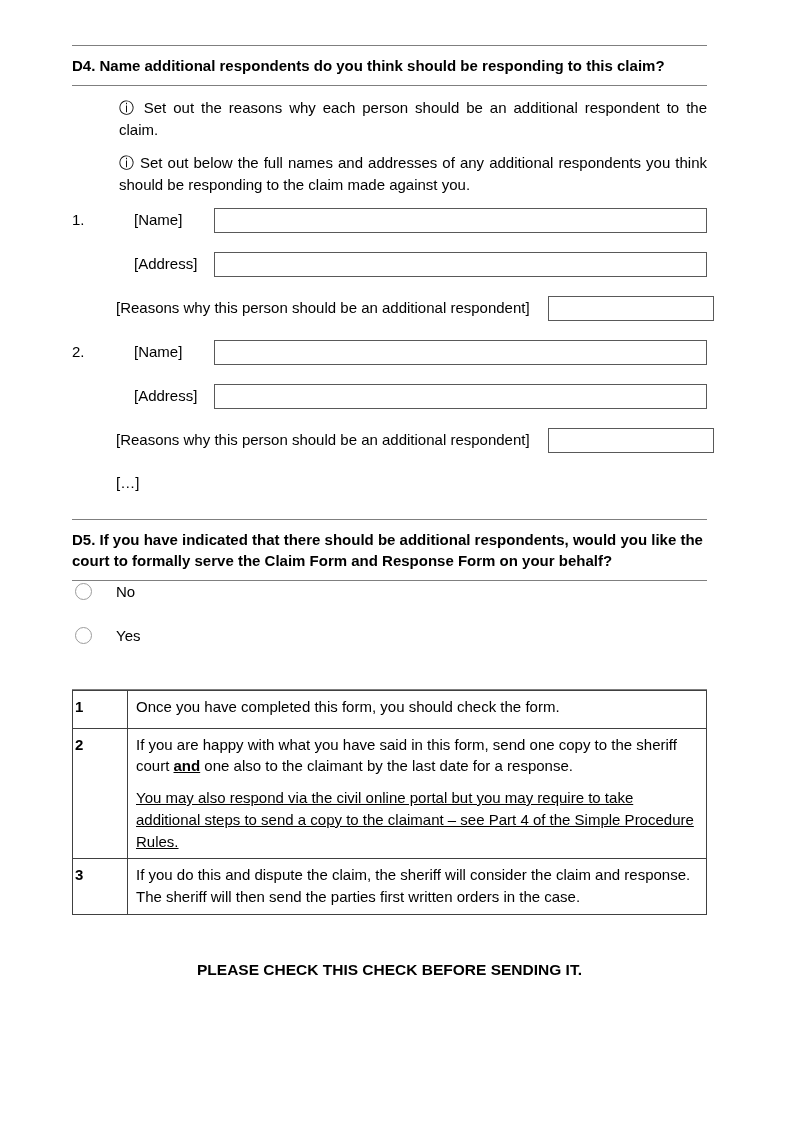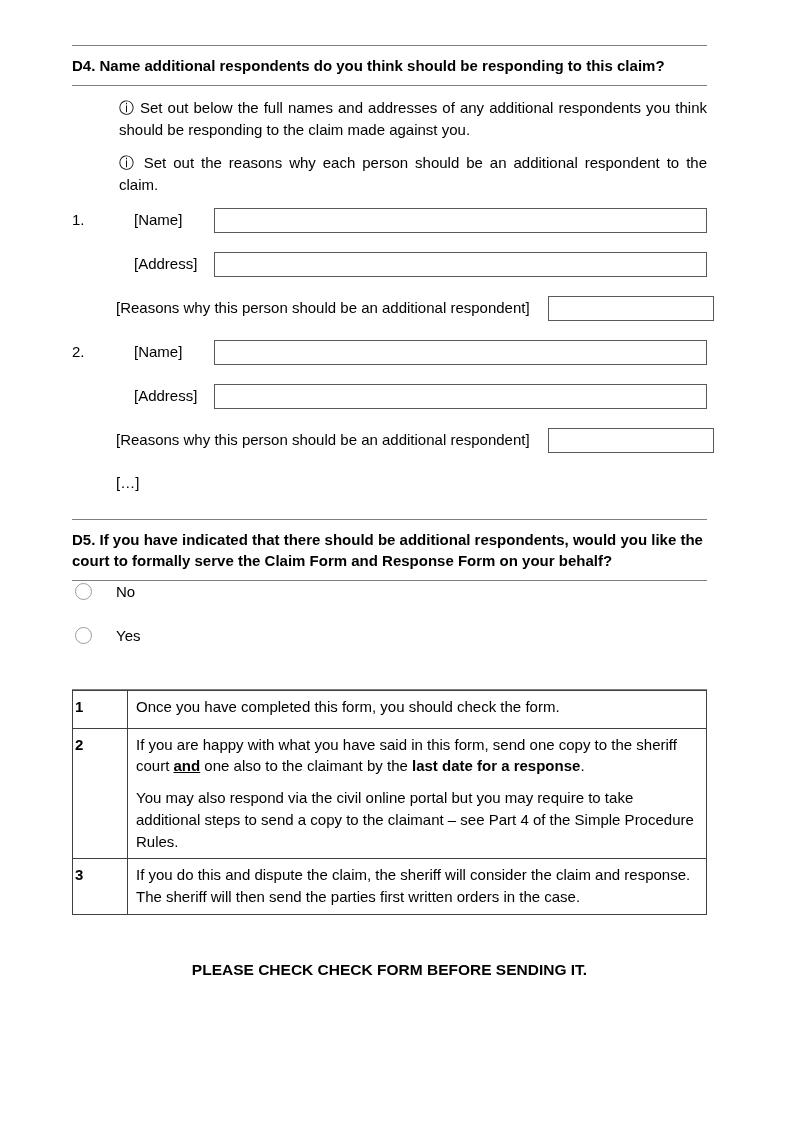--- a/index.html
+++ b/index.html
@@ -77,43 +77,43 @@
     padding: 5px 8px 6px 8px;
   }
   table.steps td.num {
     width: 55px;
     font-weight: bold;
     padding-left: 2px;
   }
   tr.row-1 { height: 38px; }
   tr.row-2 { height: 122px; }
   tr.row-3 { height: 46px; }
-  .para2 { margin-top: 10px; }
-  .bold { font-weight: bold; }
+  .para2 { margin-top: 10px; text-decoration: underline; }
+  .bold { font-weight: normal; }
   .bold-underline { font-weight: bold; text-decoration: underline; }
   .footer-note {
     text-align: center;
     font-weight: bold;
     font-size: 15.5px;
     margin-top: 44px;
   }
   .mt-sec { margin-top: 25px; }
 </style>
 </head>
 <body>
 
 <div class="page">
 
   <hr class="rule">
   <div class="section-heading">D4. Name additional respondents do you think should be responding to this claim?</div>
   <hr class="rule">
 
+  <p class="info"><span class="info-icon">ⓘ</span> <span>Set out the reasons why each person should be an additional respondent to the claim.</span></p>
+
   <p class="info"><span class="info-icon">ⓘ</span> <span>Set out below the full names and addresses of any additional respondents you think should be responding to the claim made against you.</span></p>
-
-  <p class="info"><span class="info-icon">ⓘ</span> <span>Set out the reasons why each person should be an additional respondent to the claim.</span></p>
 
   <div class="entry-row">
     <span class="col-num">1.</span>
     <span class="col-label">[Name]</span>
     <input type="text" class="field" style="">
   </div>
   <div class="entry-row">
     <span class="col-num"></span>
     <span class="col-label">[Address]</span>
     <input type="text" class="field" style="">
@@ -171,15 +171,15 @@
         <div class="para2">You may also respond via the civil online portal but you may require to take additional steps to send a copy to the claimant – see Part 4 of the Simple Procedure Rules.</div>
       </td>
     </tr>
     <tr class="row-3">
       <td class="num">3</td>
       <td>If you do this and dispute the claim, the sheriff will consider the claim and response. The sheriff will then send the parties first written orders in the case.</td>
     </tr>
   </tbody>
     </table>
 
-  <div class="footer-note">PLEASE CHECK CHECK FORM BEFORE SENDING IT.</div>
+  <div class="footer-note">PLEASE CHECK THIS CHECK BEFORE SENDING IT.</div>
 
 </div>
 
 </body></html>

